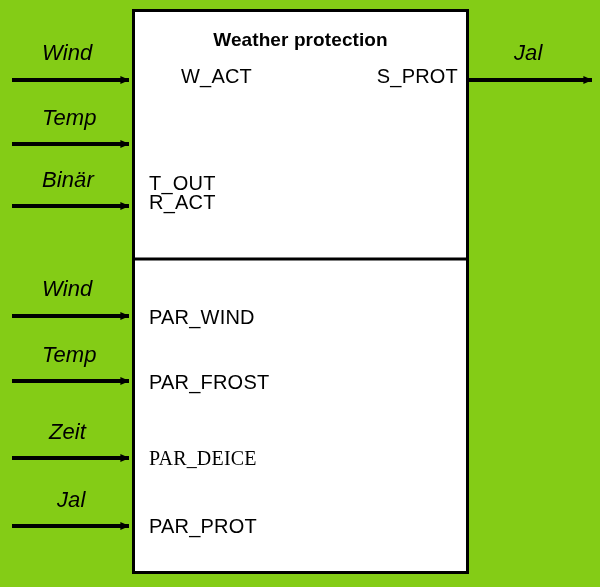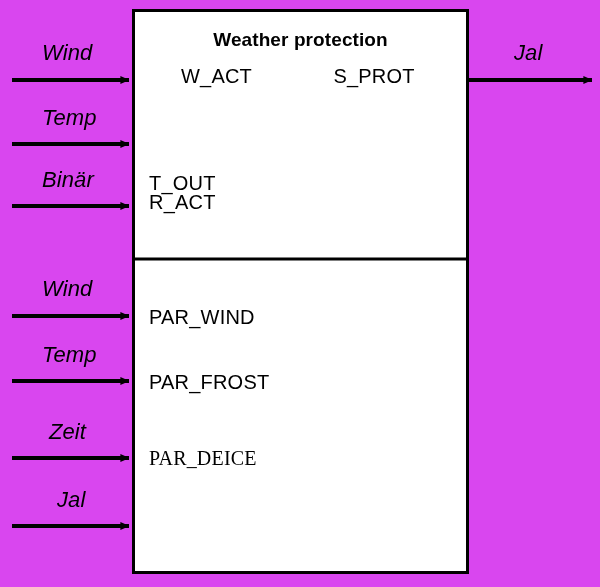--- a/index.html
+++ b/index.html
@@ -7,21 +7,21 @@
     padding: 0;
     background: #ffffff;
   }
   body {
     font-family: "Liberation Sans", sans-serif;
   }
   #canvas {
     position: relative;
     width: 600px;
     height: 587px;
-    background: #d946ef;
+    background: #84cc16;
     overflow: hidden;
   }
   #diagram-svg {
     position: absolute;
     left: 0;
     top: 0;
   }
   .lbl {
     position: absolute;
     white-space: nowrap;
@@ -33,21 +33,21 @@
     font-style: italic;
     font-size: 22px;
     letter-spacing: 0.1px;
   }
   
   .port-label {
     font-size: 20px;
     letter-spacing: 0.2px;
   }
   .port-label.right {
-    text-align: center;
+    text-align: right;
   }
   .block-title {
     font-size: 19px;
     font-weight: bold;
     letter-spacing: 0.1px;
   }
 </style>
 </head>
 <body>
 
@@ -90,14 +90,15 @@
   <div class="lbl signal-label" style="left:514px; top:42px;">Jal</div>
 
   <div class="lbl signal-label" style="left:42px; top:278px;">Wind</div>
   <div class="lbl signal-label" style="left:42px; top:344px;">Temp</div>
   <div class="lbl signal-label" style="left:49px; top:421px;">Zeit</div>
   <div class="lbl signal-label" style="left:57px; top:489px;">Jal</div>
 
   <div class="lbl port-label" style="left:149px; top:307px;">PAR_WIND</div>
   <div class="lbl port-label" style="left:149px; top:372px;">PAR_FROST</div>
   <div class="lbl port-label" style="left:149px; top:448px;font-family:Liberation Serif, serif;">PAR_DEICE</div>
+  <div class="lbl port-label" style="left:149px; top:516px;">PAR_PROT</div>
 
 </div>
 
 </body></html>

